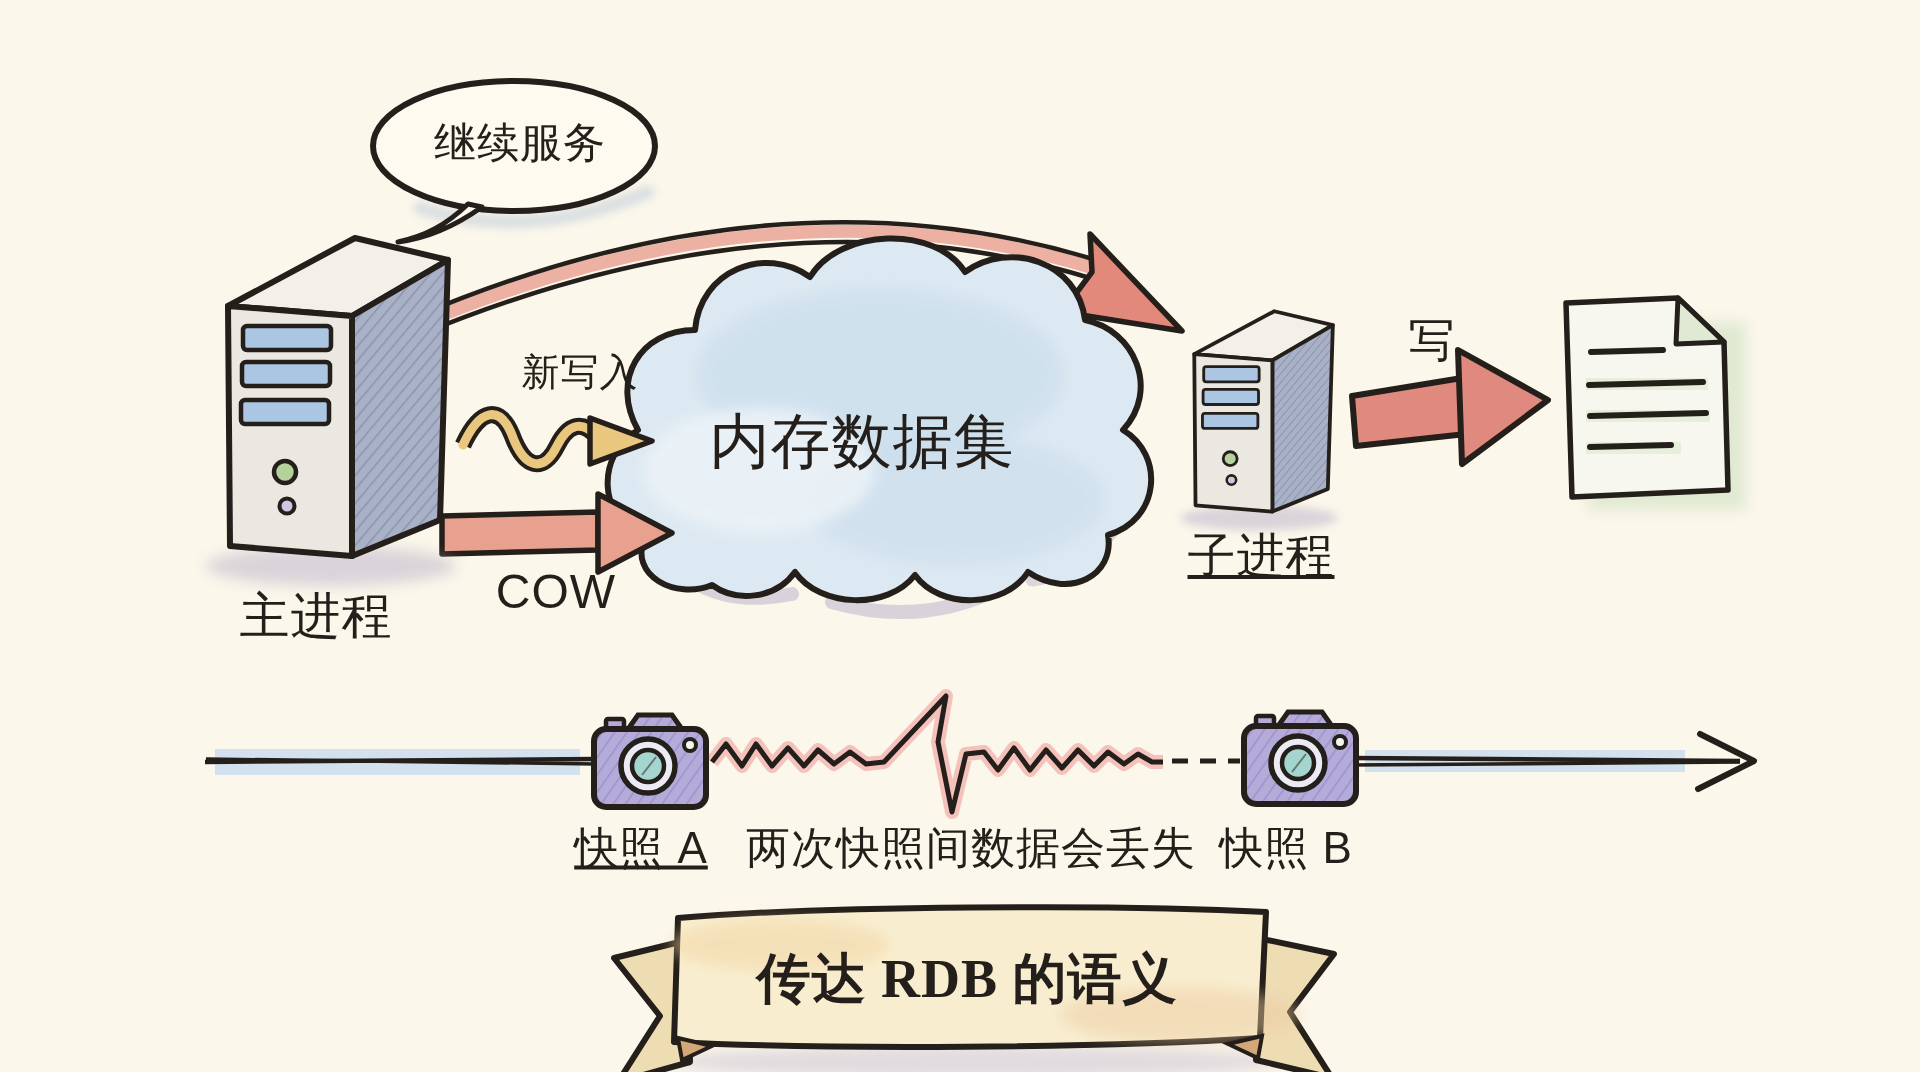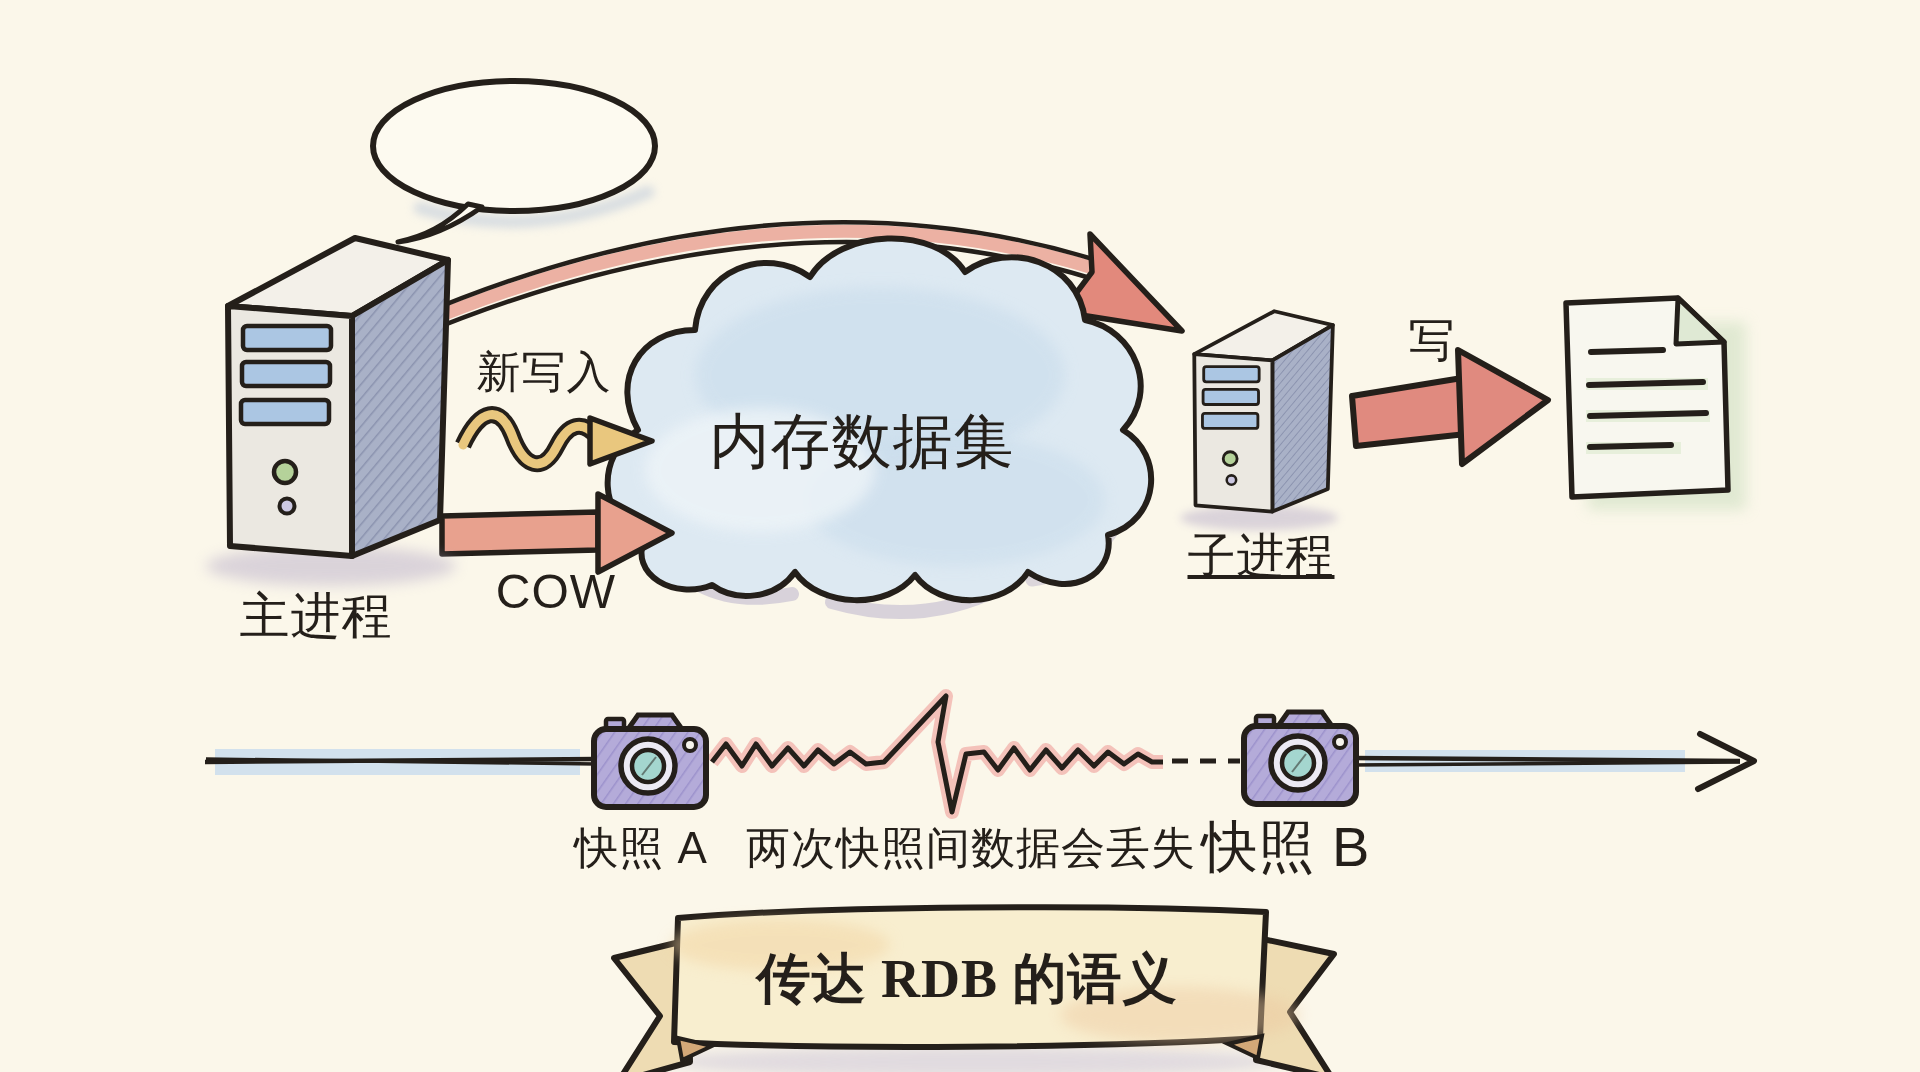--- a/index.html
+++ b/index.html
@@ -165,36 +165,37 @@
       <polygon points="688,940 614,958 660,1016 618,1082 690,1062" fill="#eedcb3" stroke="#241f1a" stroke-width="6" stroke-linejoin="round"></polygon>
       <polygon points="1258,938 1334,954 1290,1012 1332,1078 1256,1060" fill="#eedcb3" stroke="#241f1a" stroke-width="6" stroke-linejoin="round"></polygon>
       <path d="M678,918 C820,906 1120,904 1266,912 L1260,1038 C1100,1048 830,1050 674,1042 Z" fill="#f8eecf" stroke="#241f1a" stroke-width="6" stroke-linejoin="round"></path>
       <ellipse cx="780" cy="945" rx="110" ry="26" fill="#f2d4a2" opacity="0.5" filter="url(#blur7)"></ellipse>
       <ellipse cx="1180" cy="1015" rx="120" ry="28" fill="#edc9a0" opacity="0.45" filter="url(#blur7)"></ellipse>
       <polygon points="678,1038 712,1046 682,1060" fill="#d3a878" stroke="#241f1a" stroke-width="4"></polygon>
       <polygon points="1262,1036 1228,1044 1258,1058" fill="#d3a878" stroke="#241f1a" stroke-width="4"></polygon>
     </g>
   </svg>
 
-
-
-  <div class="lbl" style="left:544px;top:372px;font-size:44px;">新写入</div>
+  <div class="lbl" style="left:520px;top:143px;font-size:42px;">继续服务</div>
+
+
+  <div class="lbl" style="left:580px;top:372px;font-size:38px;">新写入</div>
 
   <div class="lbl" style="left:556px;top:591px;font-size:48px;">COW</div>
 
   <div class="lbl" style="left:862px;top:442px;font-size:60px;">内存数据集</div>
 
   <div class="lbl" style="left:316px;top:616px;font-size:50px;">主进程</div>
 
   <div class="lbl" style="left:1261px;top:556px;font-size:48px;text-decoration:underline;">子进程</div>
 
   <div class="lbl" style="left:1432px;top:341px;font-size:46px;">写</div>
 
 
-  <div class="lbl" style="left:641px;top:848px;font-size:44px;">快照 A</div>
+  <div class="lbl" style="left:641px;top:848px;font-size:44px;text-decoration:underline;">快照 A</div>
 
   <div class="lbl" style="left:971px;top:848px;font-size:44px;">两次快照间数据会丢失</div>
 
-  <div class="lbl" style="left:1286px;top:848px;font-size:56px;text-align:right;">快照 B</div>
+  <div class="lbl" style="left:1286px;top:848px;font-size:44px;text-align:right;">快照 B</div>
 
   <div class="lbl big" style="left:967px;top:979px;font-size:54px;font-family:Liberation Serif, serif;">传达 RDB 的语义</div>
 
 </div>
 
 </body></html>

